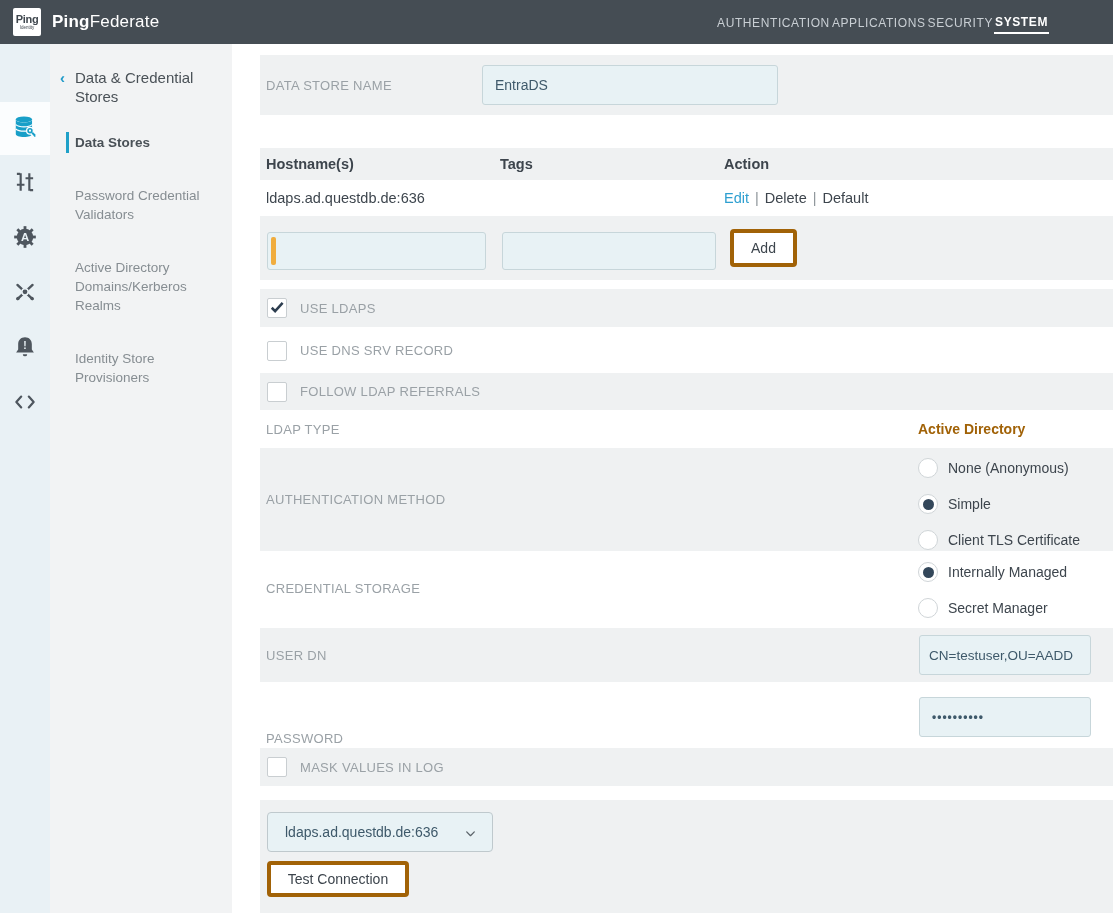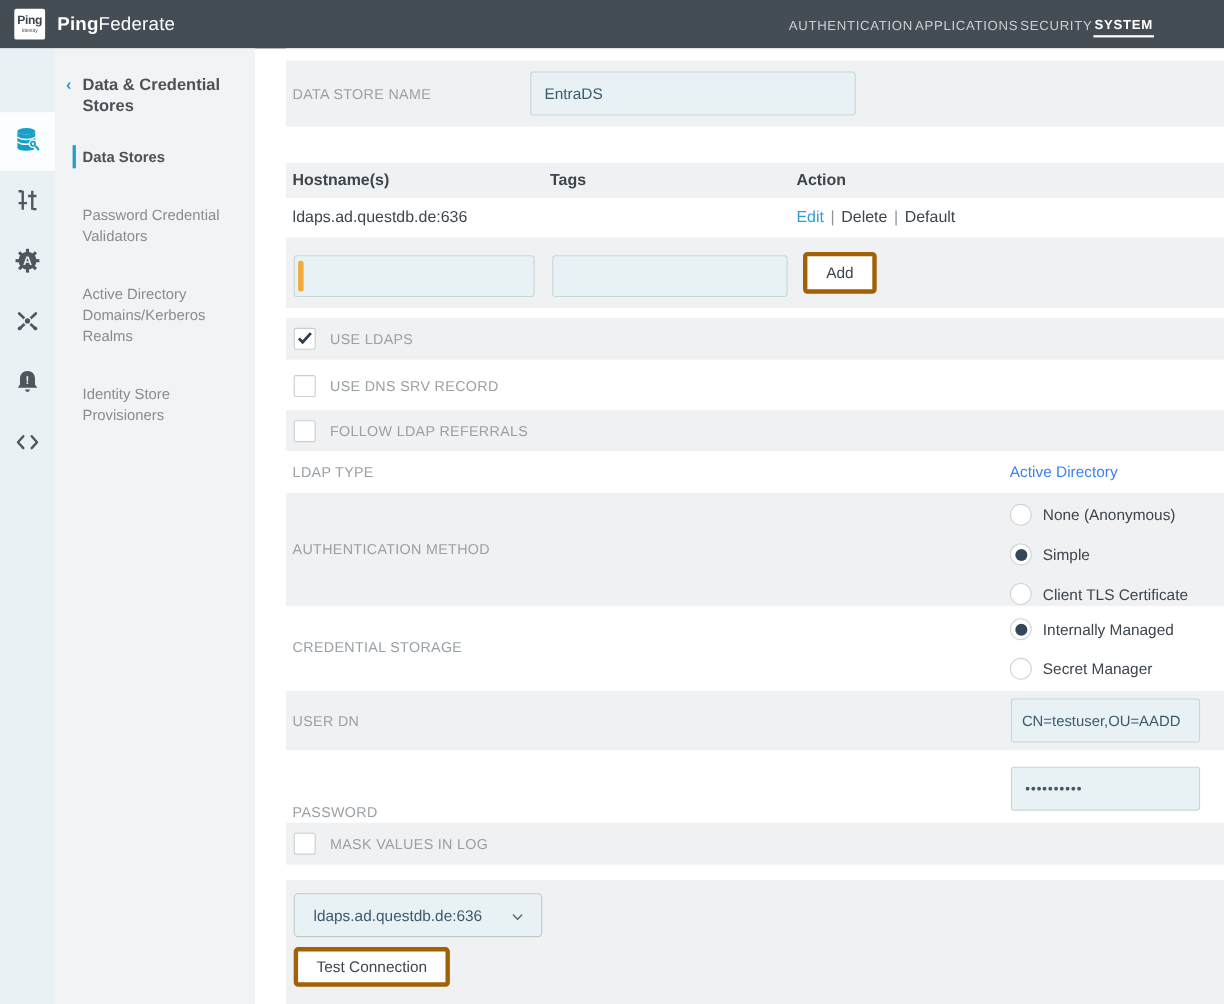--- a/index.html
+++ b/index.html
@@ -25,36 +25,36 @@
     border-bottom:2px solid #ffffff; }
 
   
   .rail { position:absolute; left:0; top:44px; width:50px; height:869px; background:#e9f1f5; }
   .rail .active-tile { position:absolute; left:0; top:58px; width:50px; height:53px; background:#fbfdfe; }
   .rail .ricon { position:absolute; left:12px; width:26px; height:26px; cursor:pointer; }
 
   
   .sidebar { position:absolute; left:50px; top:44px; width:182px; height:869px; background:#f2f3f4; }
   .sb-title { position:absolute; left:25px; top:24px; width:142px; font-size:15px;
-    font-weight:bold; color:#4a5157; line-height:19px; }
+    font-weight:normal; color:#4a5157; line-height:19px; }
   .sb-back { position:absolute; left:10px; top:25px; color:#219bc9; font-size:15px;
     font-weight:bold; cursor:pointer; }
   .sb-list { position:absolute; left:25px; top:89px; width:142px; display:flex;
     flex-direction:column; gap:34px; }
   .sb-item { font-size:13.5px; color:#868d92; line-height:19px; cursor:pointer; position:relative; }
   .sb-item.active { color:#4a5157; font-weight:bold; }
   .sb-item.active::before { content:""; position:absolute; left:-9px; top:-1px;
     width:3px; height:21px; background:#1fa0c8; }
 
   
   .main { position:absolute; left:260px; top:44px; width:865px; height:869px; background:#ffffff; }
   .row { position:absolute; left:0; width:865px; }
   .gray { background:#eff1f2; }
   .flabel { font-size:13px; letter-spacing:0.3px; color:#9aa1a6; }
-  .dtext { color:#3b82f6; }
+  .dtext { color:#a16207;font-weight:bold; }
 
   .ti { background:#e8f2f5; border:1px solid #c7d6da; border-radius:3px;
     font-family:"Liberation Sans", sans-serif; font-size:14px; color:#3e596a;
     padding:0 12px; outline:none; }
 
   
   .r-name { top:11px; height:60px; display:flex; align-items:center; padding-left:6px; }
   .r-name input { position:absolute; left:222px; top:10px; width:296px; height:40px; }
 
   

